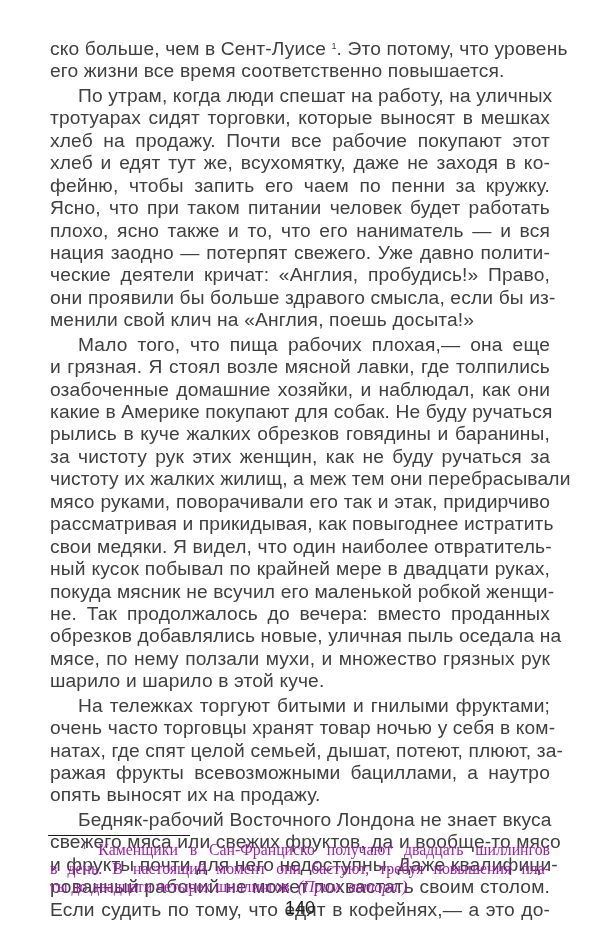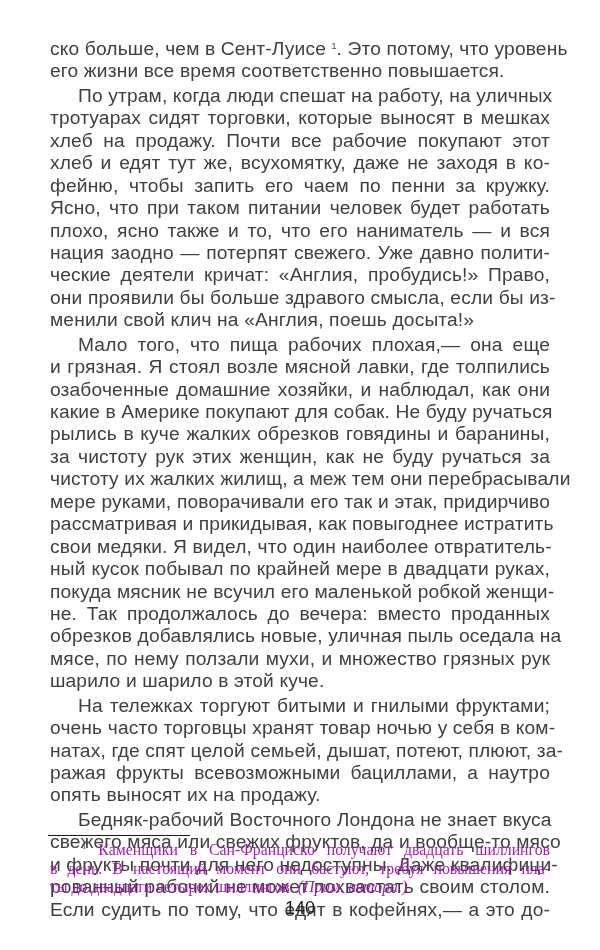--- a/index.html
+++ b/index.html
@@ -65,21 +65,21 @@
   <div class="para-gap"></div>
 
   <div>
     <span class="line indent">Мало того, что пища рабочих плохая,— она еще</span>
     <span class="line">и грязная. Я стоял возле мясной лавки, где толпились</span>
     <span class="line">озабоченные домашние хозяйки, и наблюдал, как они</span>
     <span class="line">какие в Америке покупают для собак. Не буду ручаться</span>
     <span class="line">рылись в куче жалких обрезков говядины и баранины,</span>
     <span class="line">за чистоту рук этих женщин, как не буду ручаться за</span>
     <span class="line">чистоту их жалких жилищ, а меж тем они перебрасывали</span>
-    <span class="line">мере руками, поворачивали его так и этак, придирчиво</span>
+    <span class="line">мясо руками, поворачивали его так и этак, придирчиво</span>
     <span class="line">рассматривая и прикидывая, как повыгоднее истратить</span>
     <span class="line">свои медяки. Я видел, что один наиболее отвратитель-</span>
     <span class="line">ный кусок побывал по крайней мере в двадцати руках,</span>
     <span class="line">покуда мясник не всучил его маленькой робкой женщи-</span>
     <span class="line">не. Так продолжалось до вечера: вместо проданных</span>
     <span class="line">обрезков добавлялись новые, уличная пыль оседала на</span>
     <span class="line">мясе, по нему ползали мухи, и множество грязных рук</span>
     <span class="line last">шарило и шарило в этой куче.</span>
   </div>
   <div class="para-gap"></div>

